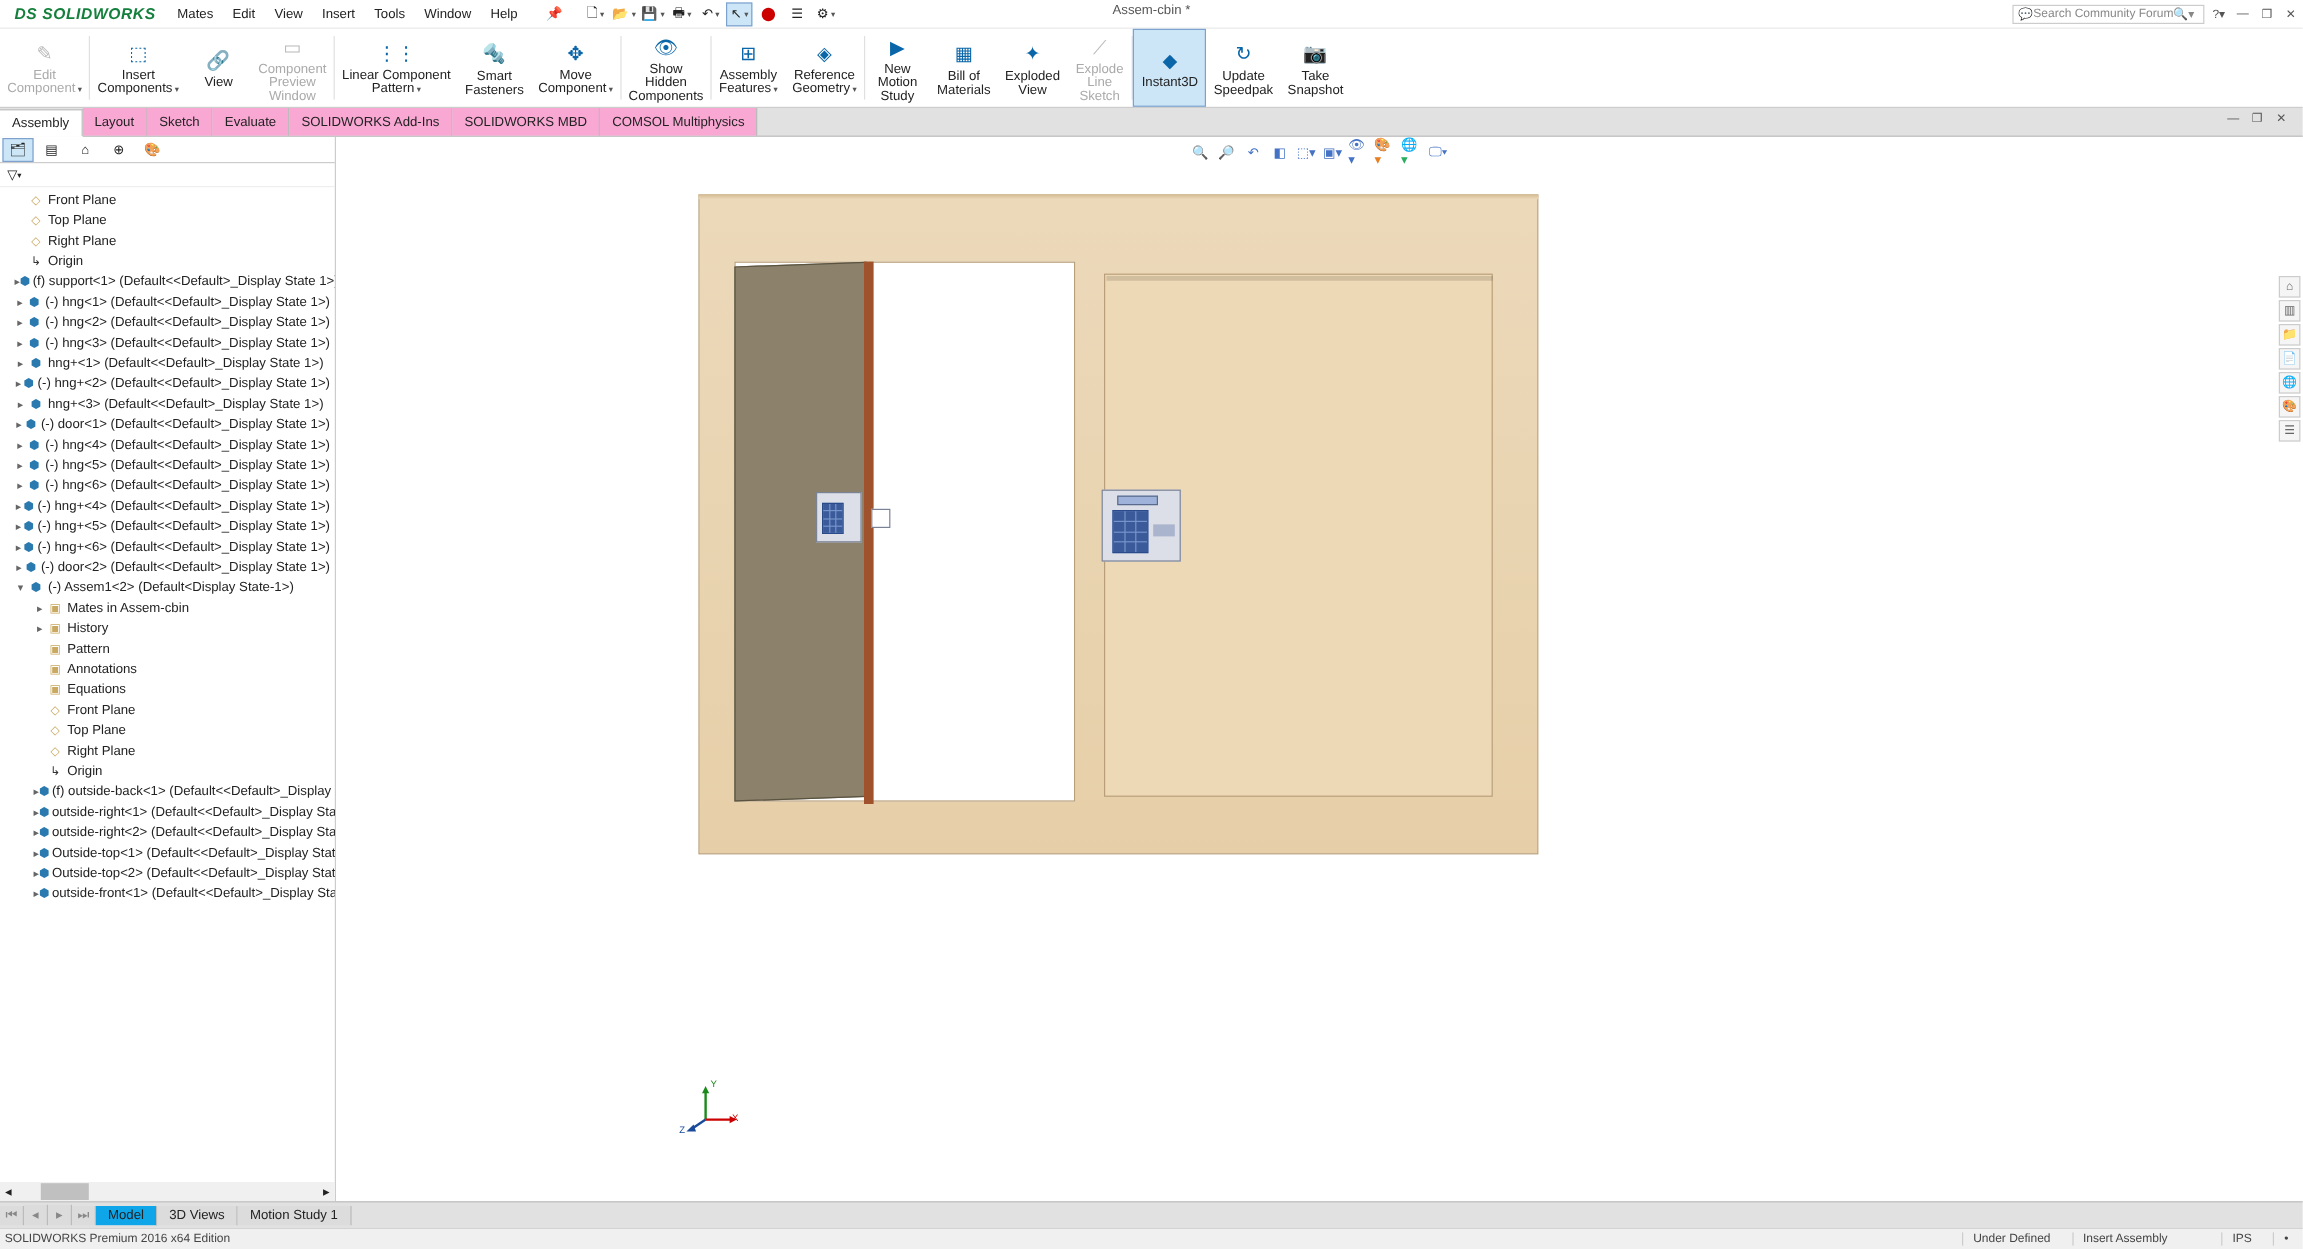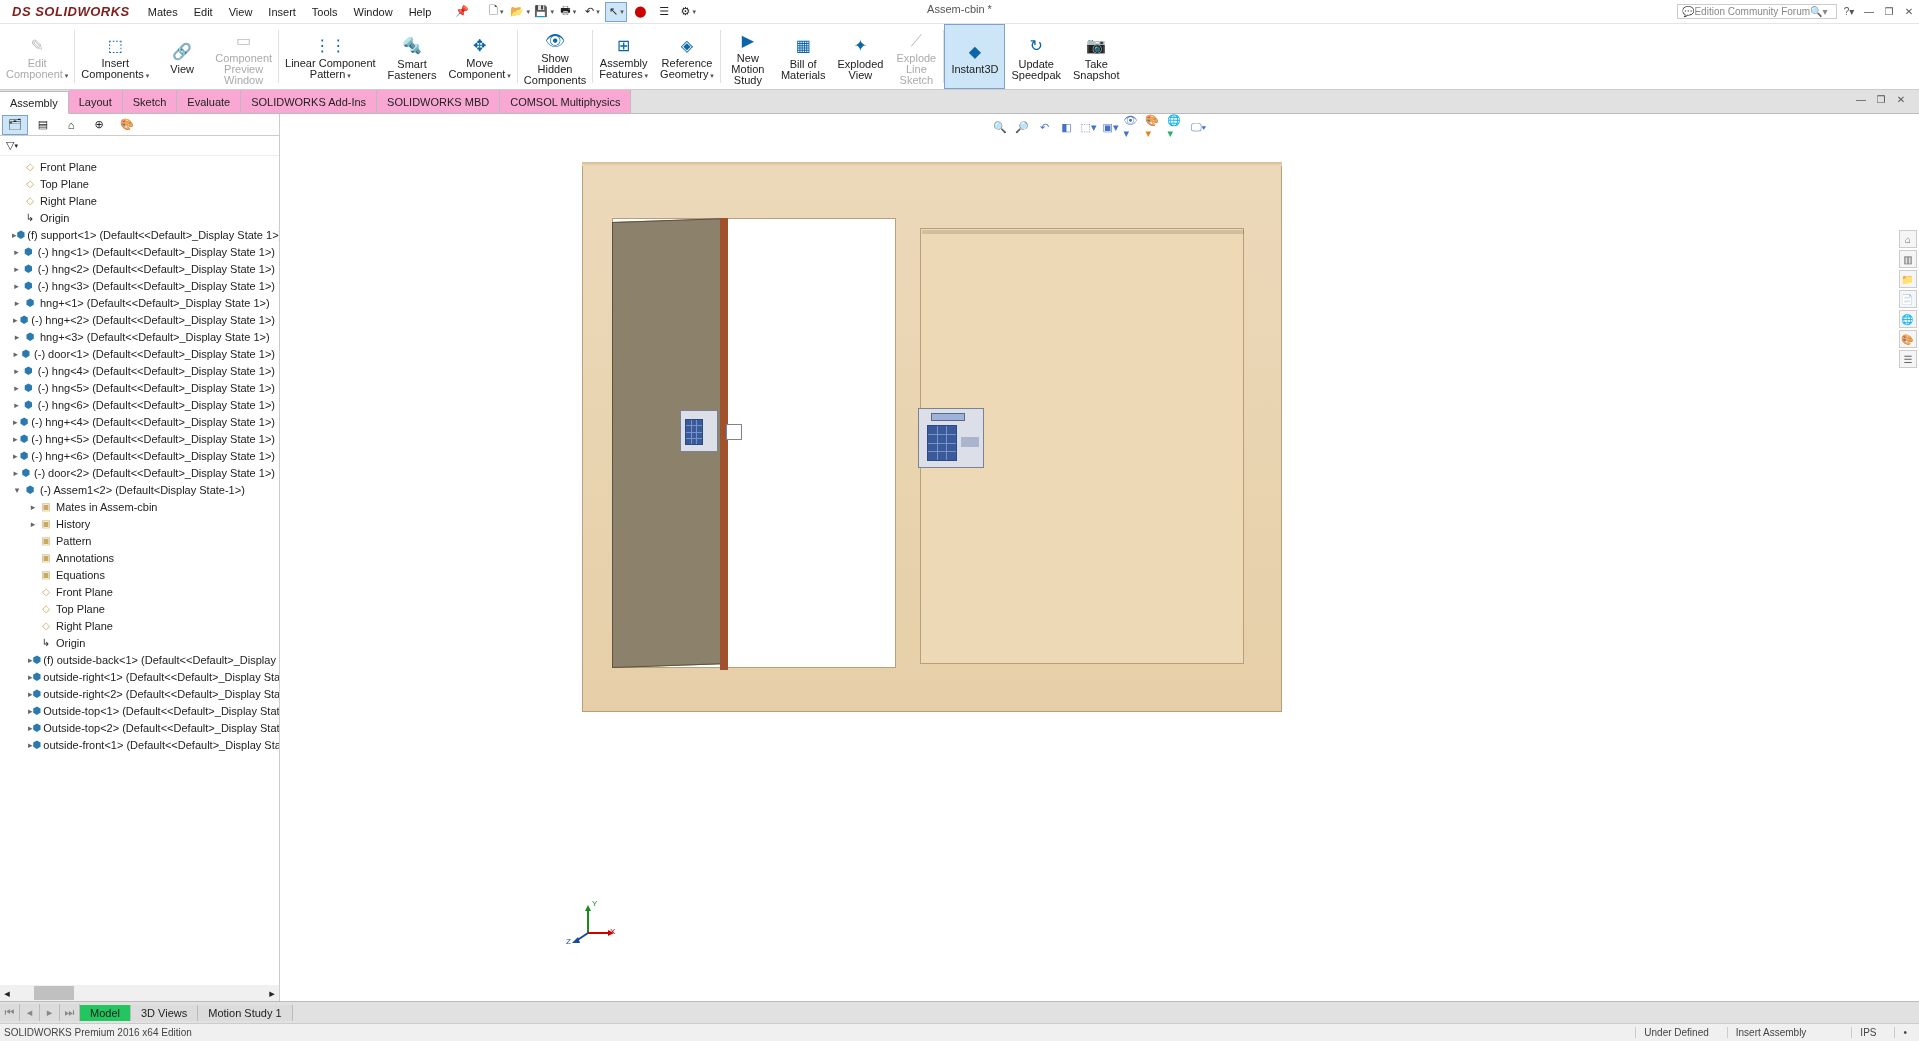--- a/index.html
+++ b/index.html
@@ -1,20 +1,20 @@
 <!DOCTYPE html>
 <html><head>
 <meta charset="utf-8">
 <style>
 * { margin: 0; padding: 0; box-sizing: border-box; font-family: "Segoe UI", Tahoma, sans-serif; }
 body { width: 1919px; height: 1041px; background: #fff; font-size: 11px; color: #222; overflow: hidden; display: flex; flex-direction: column; }
 
 .menubar { height: 24px; background: #fff; display: flex; align-items: center; padding: 0 2px; border-bottom: 1px solid #e5e5e5; }
 .sw-logo { font-weight: bold; font-style: italic; color: #d9001b; font-size: 13px; padding: 0 10px; letter-spacing: .5px; }
-.sw-logo span { color:#7f1d1d; }
+.sw-logo span { color:#15803d; }
 .menuitem { padding: 2px 8px; cursor: default; }
 .menu-icons { margin-left: 18px; display: flex; gap: 2px; align-items: center; }
 .menu-icons .ic { width: 22px; height: 20px; display: flex; align-items: center; justify-content: center; border:1px solid transparent; }
 .menu-icons .ic.sel { border:1px solid #7da2ce; background:#cde6f7; }
 .drop::after { content:"▾"; font-size:7px; margin-left:2px; color:#555; }
 .doc-title { margin-left: auto; margin-right: auto; position:absolute; left:50%; transform:translateX(-50%); top:3px; font-size:11px; color:#555; }
 .topright { margin-left:auto; display:flex; align-items:center; gap:4px; }
 .search-wrap { display:flex; align-items:center; border:1px solid #ccc; padding:1px 4px; font-size:10px; color:#888; width:160px; }
 
 .ribbon { height: 66px; border-bottom: 1px solid #ccc; display: flex; background:#fff; }
@@ -60,21 +60,21 @@
 .door-edge { position:absolute; background:#a0522d; }
 .lock { position:absolute; background:#dcdfe8; border:1px solid #7a8296; }
 .keypad { position:absolute; background:#7694cc; border:1px solid #2a4a8a; }
 .keypad-grid { display:grid; grid-template-columns:repeat(3,1fr); gap:1px; width:100%; height:100%; }
 .keypad-grid div { background:#3a5a9a; }
 
 .triad { position:absolute; left:290px; bottom:52px; font-size:9px; }
 
 .bottom-tabs { height:22px; background:#e1e1e1; border-top:1px solid #bbb; display:flex; align-items:center; font-size:11px; }
 .bt { padding:2px 10px; border-right:1px solid #bbb; background:#dcdcdc; }
-.bt.active { background:#22c55e; }
+.bt.active { background:#0ea5e9; }
 .bt.nav { width:20px; text-align:center; padding:2px 0; color:#888; }
 
 .status { height:18px; background:#f0f0f0; border-top:1px solid #ccc; display:flex; align-items:center; font-size:10px; padding:0 4px; color:#444; }
 .status .right { margin-left:auto; display:flex; gap:10px;align-items:center; }
 .status .cell { border-left:1px solid #ccc; padding:0 8px; }
 
 .right-rail { position:absolute; right:0; top:116px; width:20px; display:flex; flex-direction:column; gap:2px; }
 .right-rail .rb { width:18px; height:18px; border:1px solid #ccc; background:#f5f5f5; display:flex; align-items:center; justify-content:center; font-size:10px; color:#666; }
 
 .winbtn { width:16px; height:14px; display:flex; align-items:center; justify-content:center; font-size:10px; color:#555; border:1px solid transparent; }
@@ -103,21 +103,21 @@
     <span class="ic drop">💾</span>
     <span class="ic drop">🖶</span>
     <span class="ic drop">↶</span>
     <span class="ic sel drop">↖</span>
     <span class="ic" style="color:#c00;">⬤</span>
     <span class="ic">☰</span>
     <span class="ic drop">⚙</span>
   </div>
   <div class="doc-title">Assem-cbin *</div>
   <div class="topright">
-    <div class="search-wrap">💬 <span>Edition Community Forum</span> 🔍▾</div>
+    <div class="search-wrap">💬 <span>Search Community Forum</span> 🔍▾</div>
     <span class="winbtn">?▾</span>
     <span class="winbtn">—</span>
     <span class="winbtn">❐</span>
     <span class="winbtn">✕</span>
   </div>
 </div>
 
 <div class="ribbon" id="ribbon">
     <div class="rbtn disabled">
       <div class="ri">✎</div>

